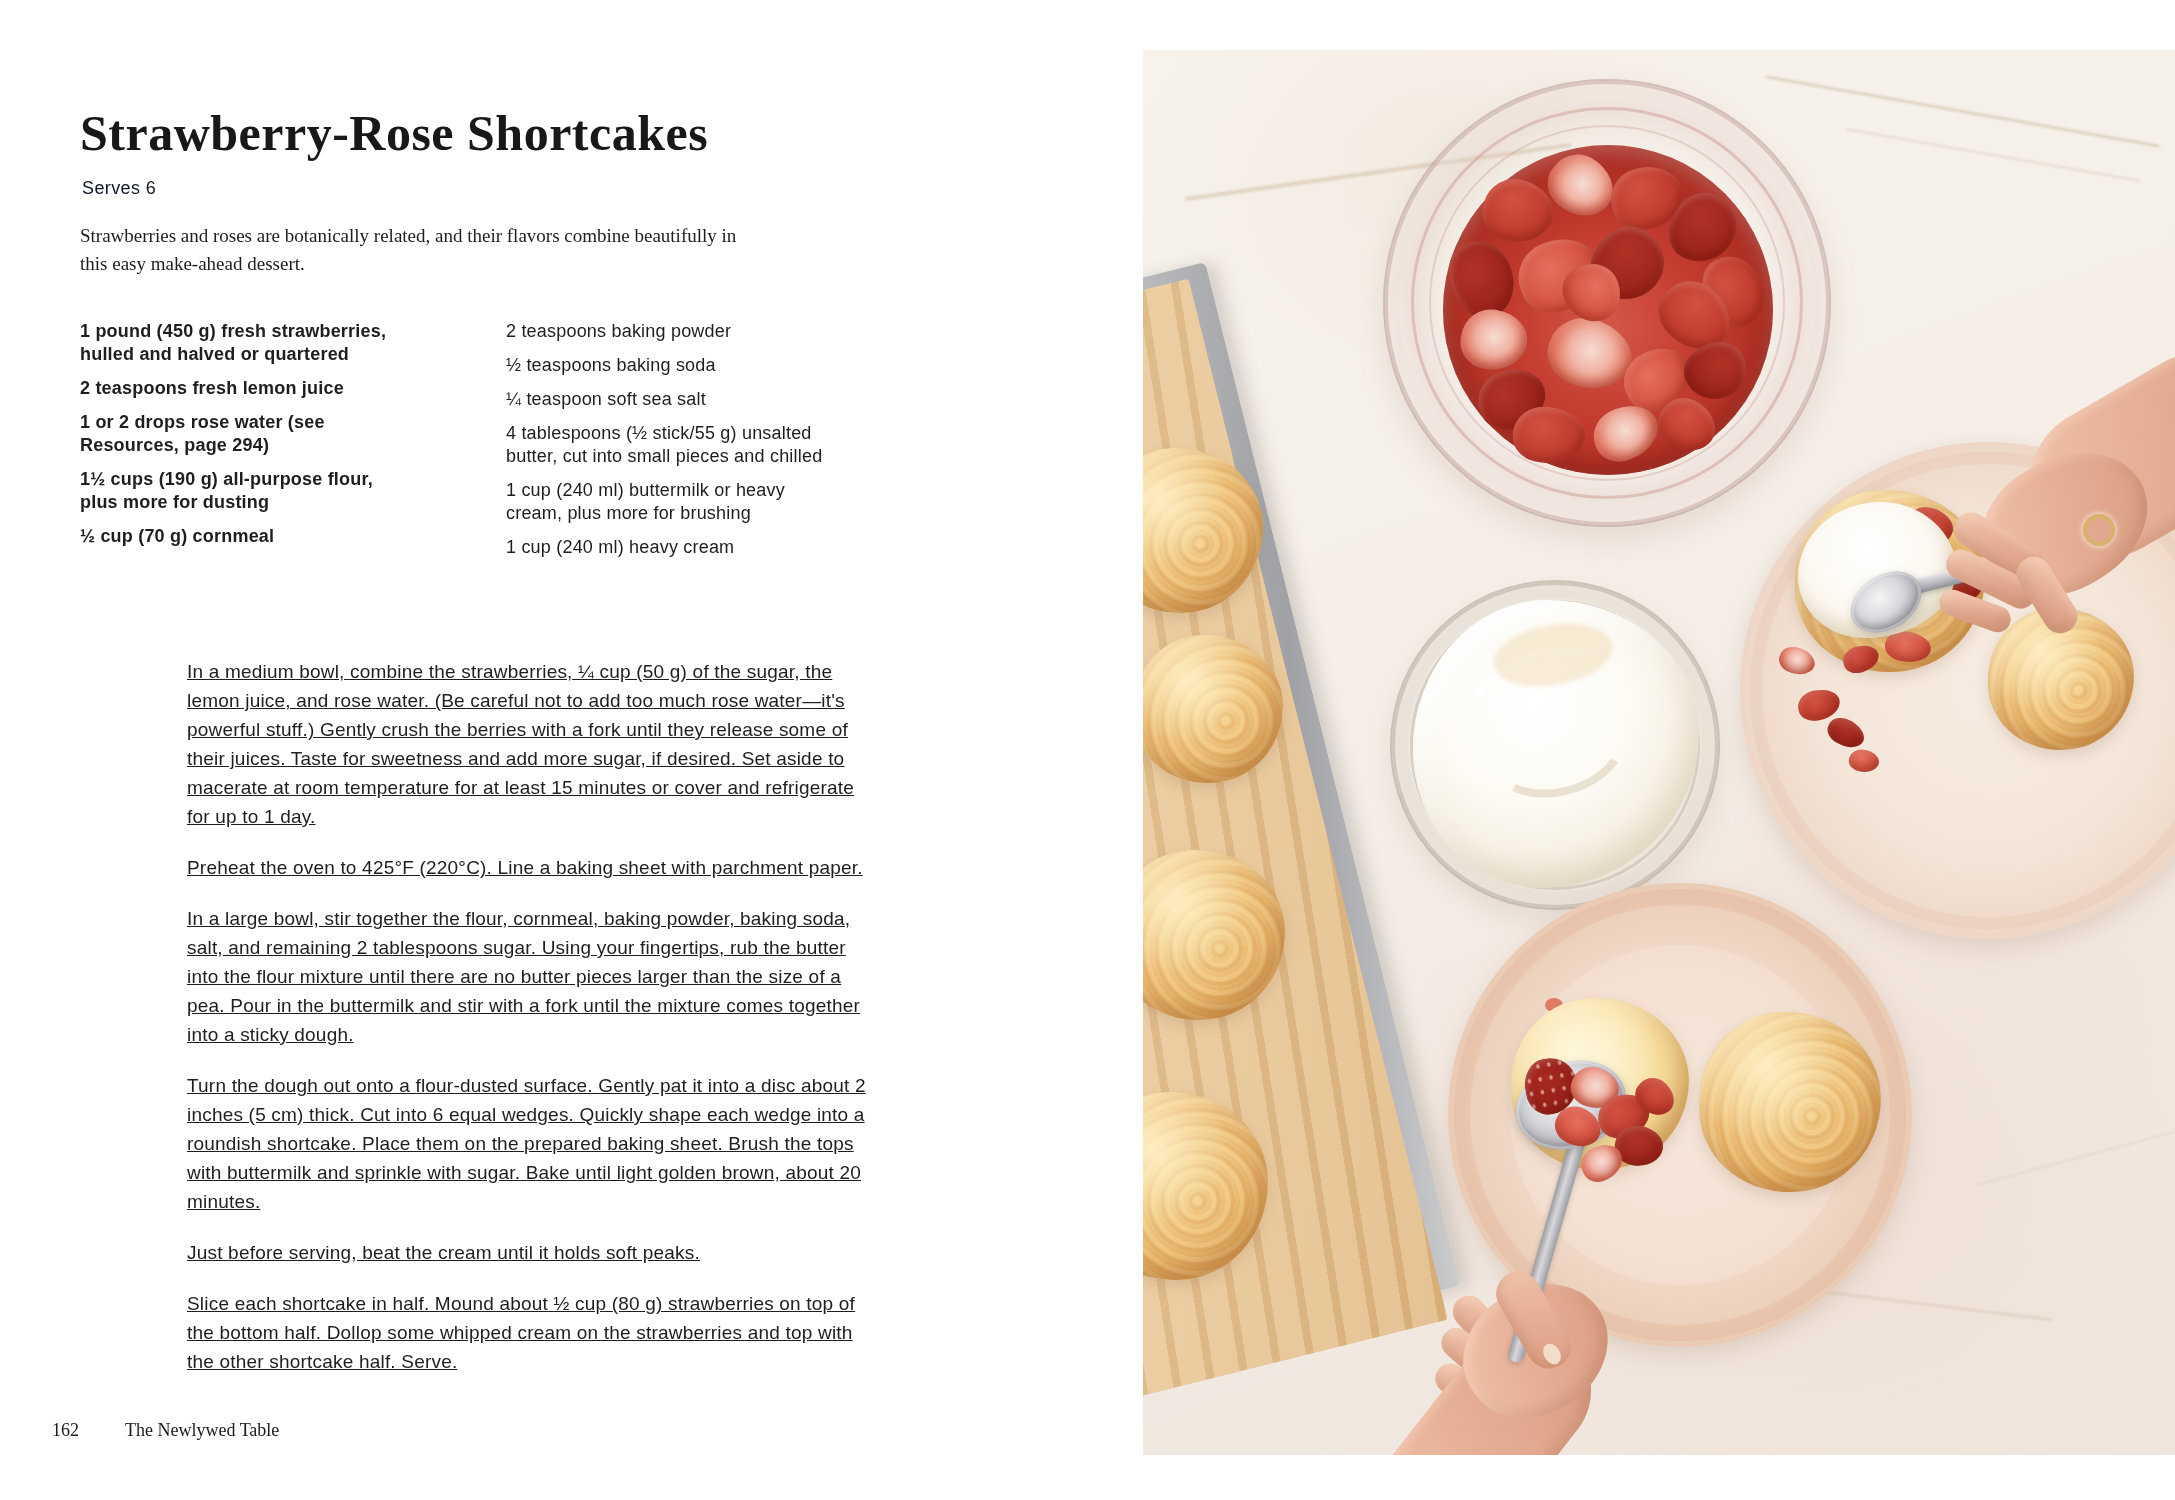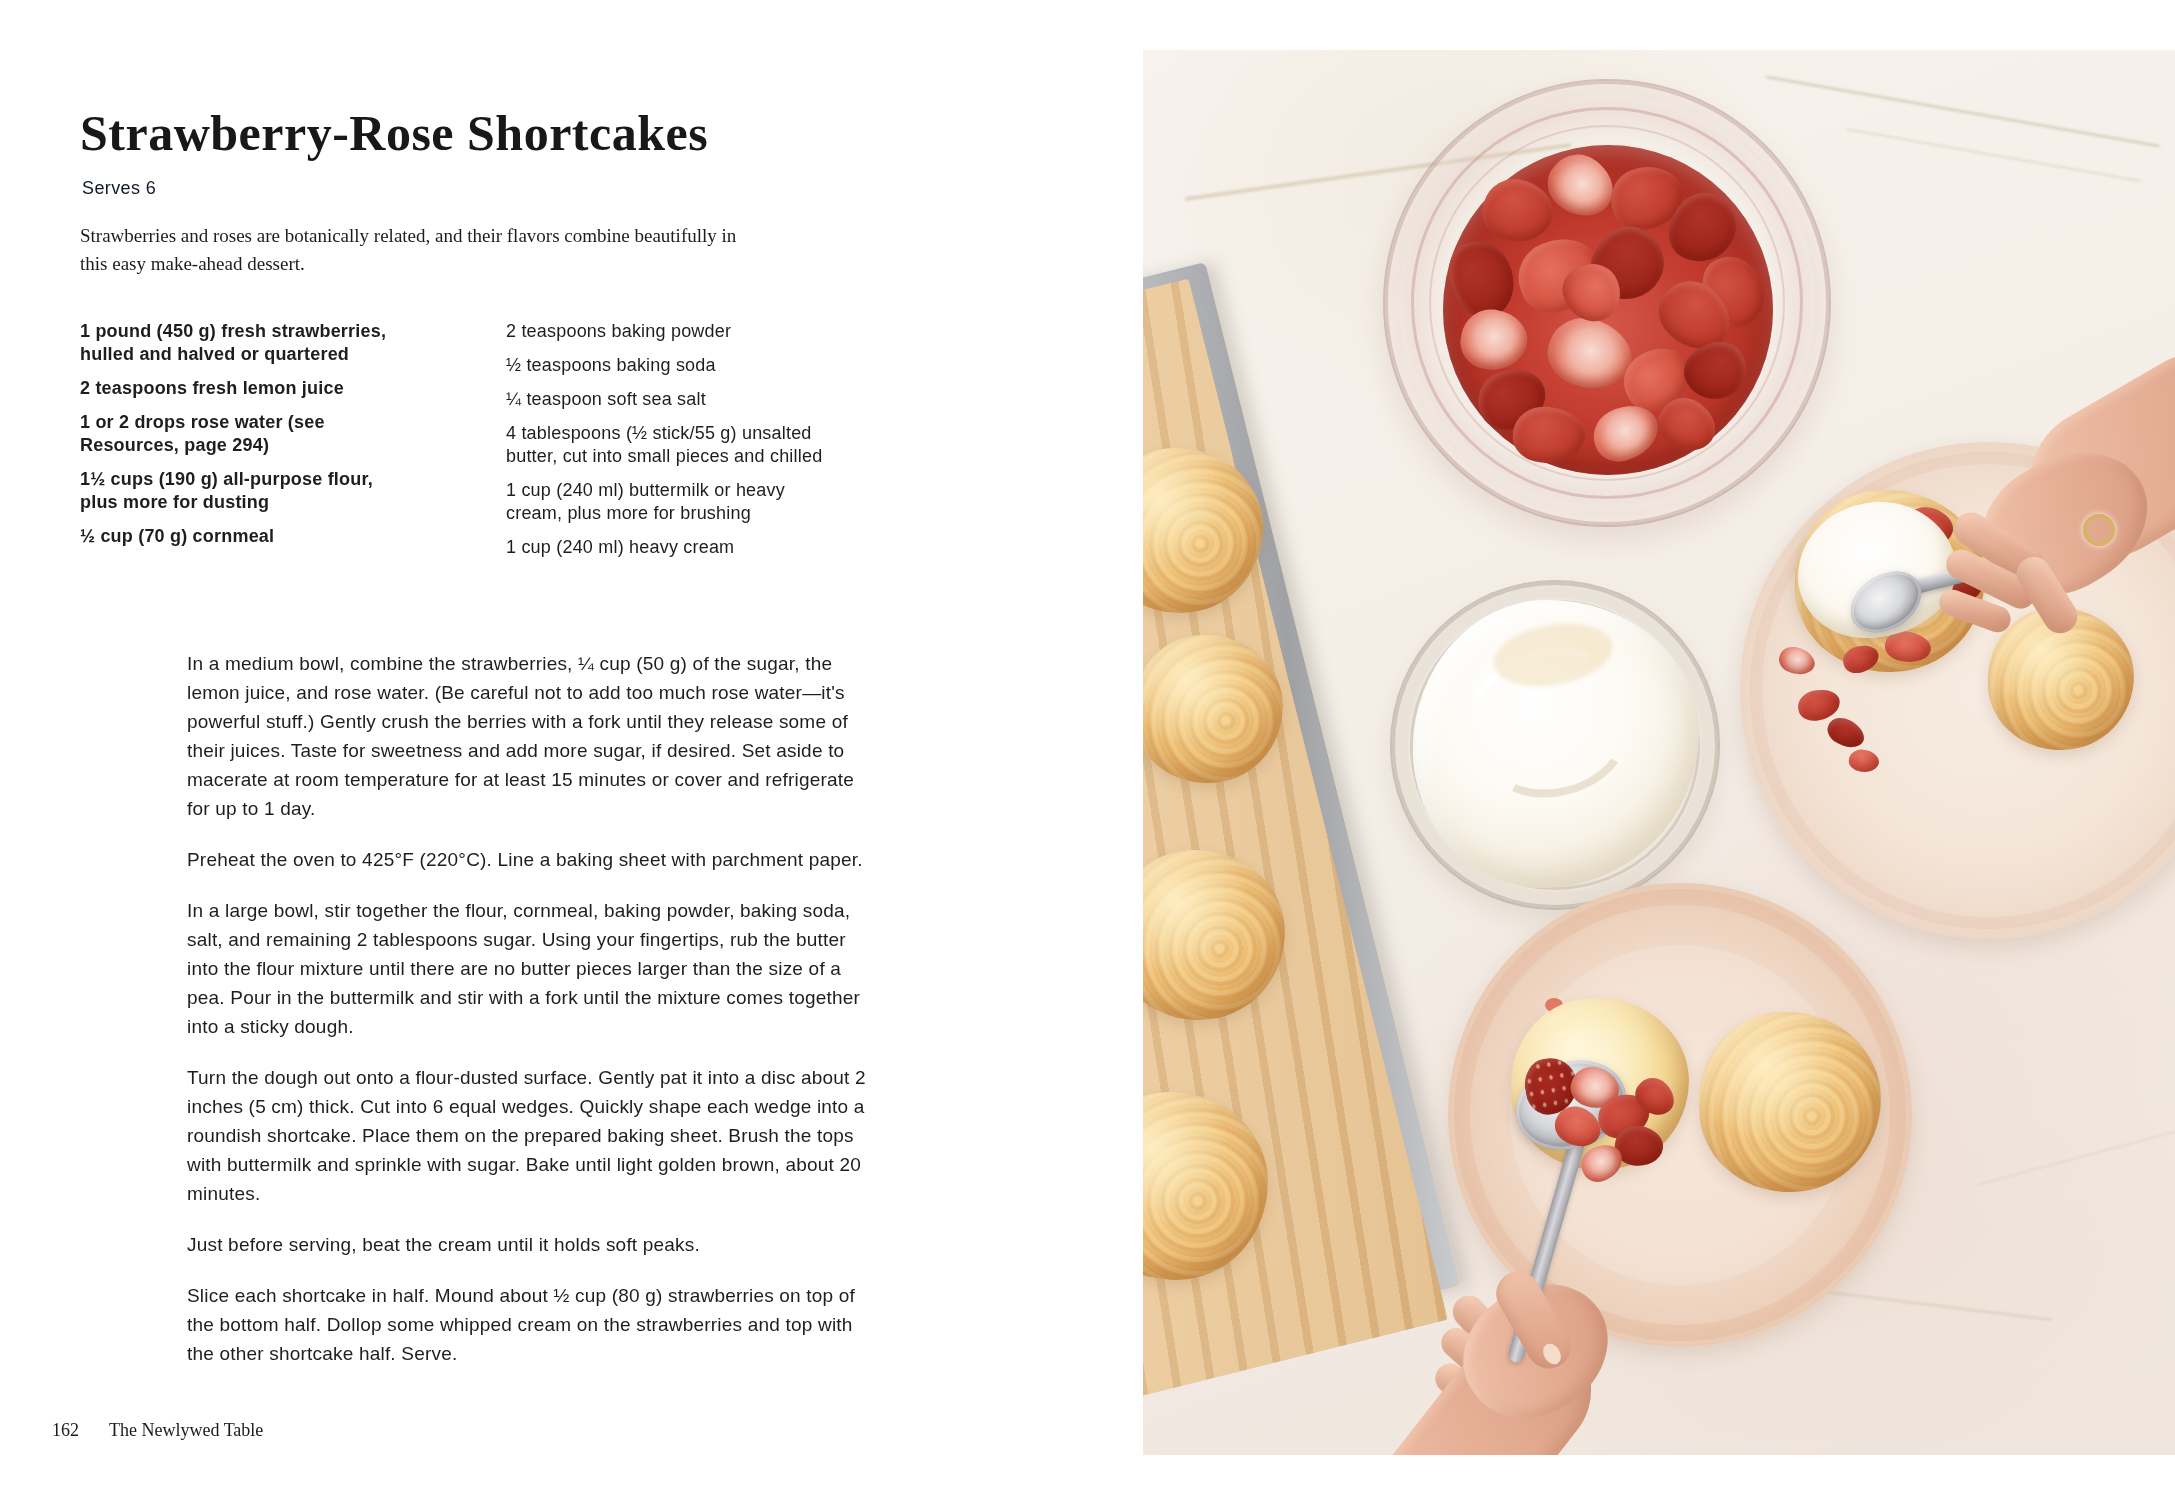--- a/index.html
+++ b/index.html
@@ -6,23 +6,23 @@
   .a{position:absolute;}
   
   .title{position:absolute;left:80px;top:70px;font:700 50px "Liberation Serif",serif;color:#181818;letter-spacing:.5px;}
   .serves{position:absolute;left:82px;top:178px;font:400 18px "Liberation Sans",sans-serif;letter-spacing:.4px;color:#0f172a;}
   .intro{position:absolute;left:80px;top:222px;width:660px;font:400 19px "Liberation Serif",serif;line-height:28px;color:#1d1d1d;}
   .ing-col{position:absolute;top:320px;font:400 18px "Liberation Sans",sans-serif;line-height:23px;letter-spacing:.2px;color:#1e1e1e;}
   .ing-col p{margin:0 0 11px 0;}
   .col1{left:80px;width:318px;font-weight:bold;}
   .col2{left:506px;width:330px;}
   .method{position:absolute;left:187px;top:645px;width:686px;font:400 19px "Liberation Sans",sans-serif;line-height:29px;letter-spacing:.2px;color:#1e1e1e;}
-  .method p{margin:4px 0 22px 0;}
+  .method p{margin:12px 0 22px 0;text-decoration:underline;}
   .footer{position:absolute;left:52px;top:1420px;font:400 18px "Liberation Serif",serif;color:#1a1a1a;}
-  .footer .bt{display:inline-block;margin-left:30px;}
+  .footer .bt{display:inline-block;margin-left:46px;}
   
   .photo{position:absolute;left:1143px;top:50px;width:1032px;height:1405px;overflow:hidden;
     background:
       radial-gradient(620px 520px at 63% 78%, rgba(236,203,189,.35), transparent 70%),
       radial-gradient(500px 400px at 88% 55%, rgba(240,214,200,.25), transparent 70%),
       radial-gradient(420px 320px at 30% 8%, rgba(232,222,206,.30), transparent 75%),
       linear-gradient(160deg,#f7f2ec 0%,#f4eee7 45%,#f1e9e1 75%,#efe5dc 100%);}
   .vein{position:absolute;border-radius:3px;filter:blur(1px);}
   .tray-metal{position:absolute;left:-338px;top:212px;width:400px;height:1055px;transform:rotate(-14deg);transform-origin:100% 0;
     background:linear-gradient(100deg,#dddddd,#bcbdc0 55%,#9fa1a5 78%,#cbccce);border-radius:6px;box-shadow:10px 2px 16px rgba(120,110,100,.25);}

